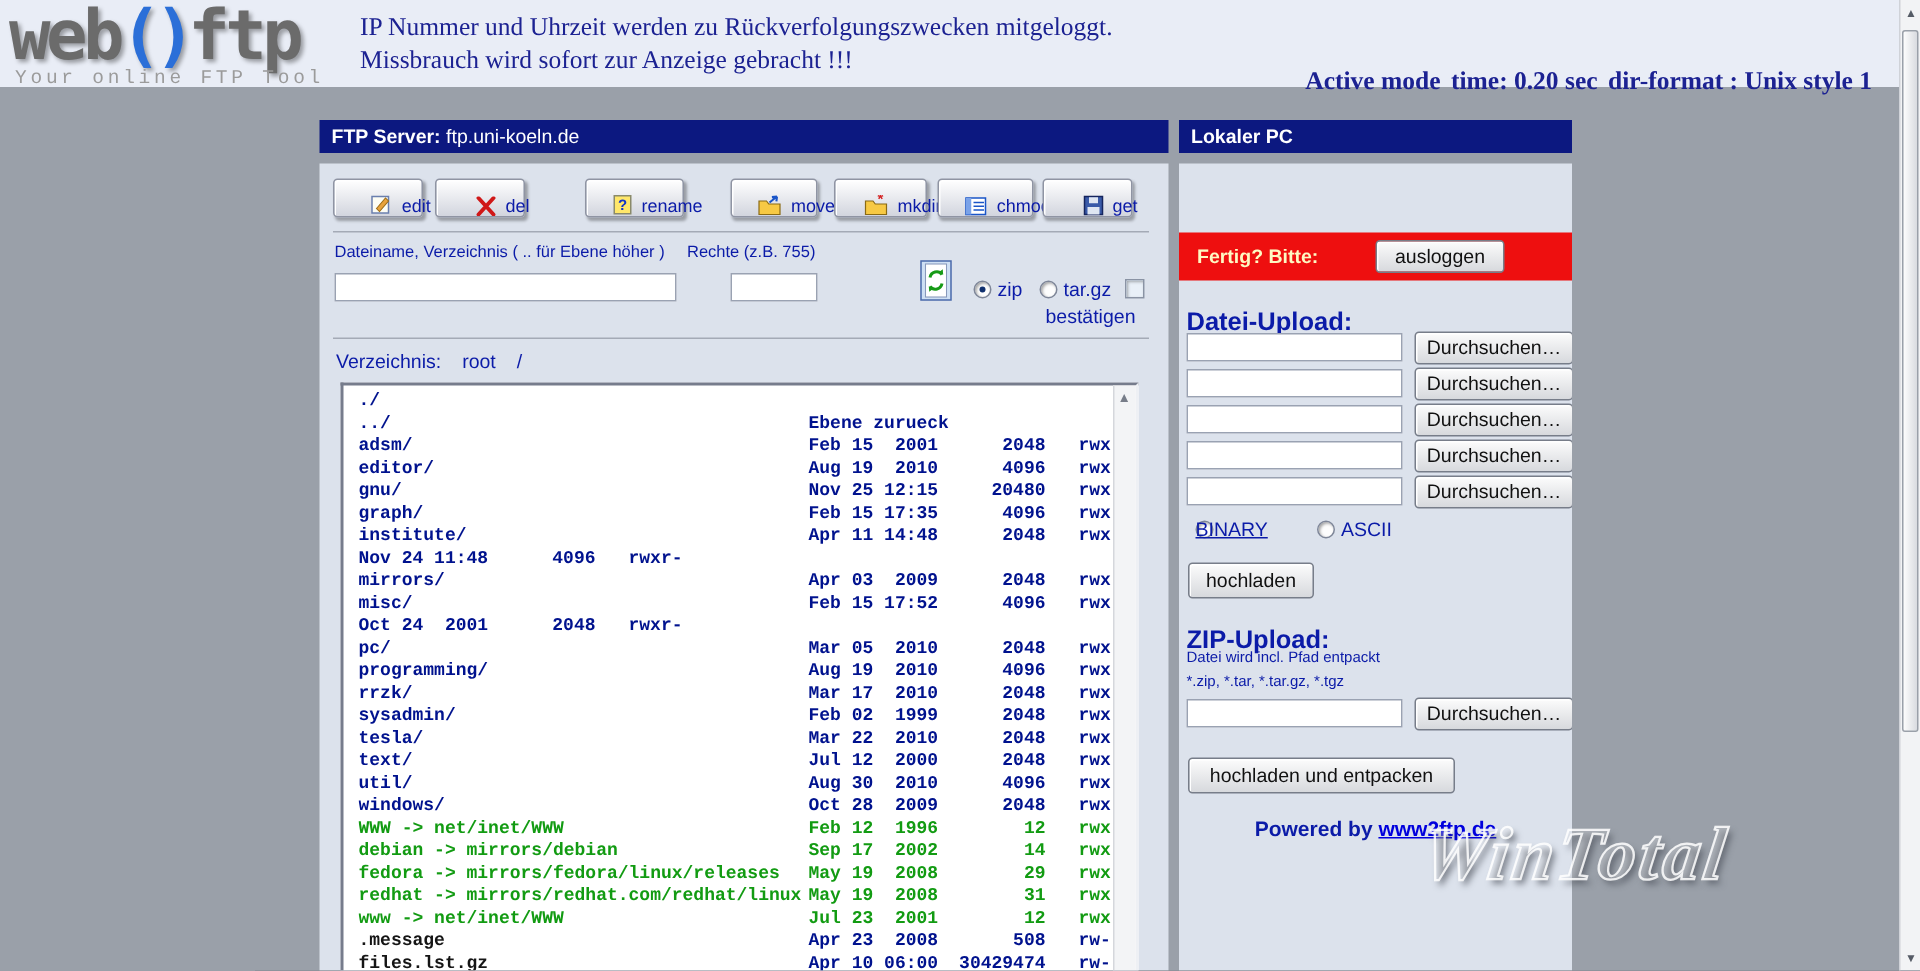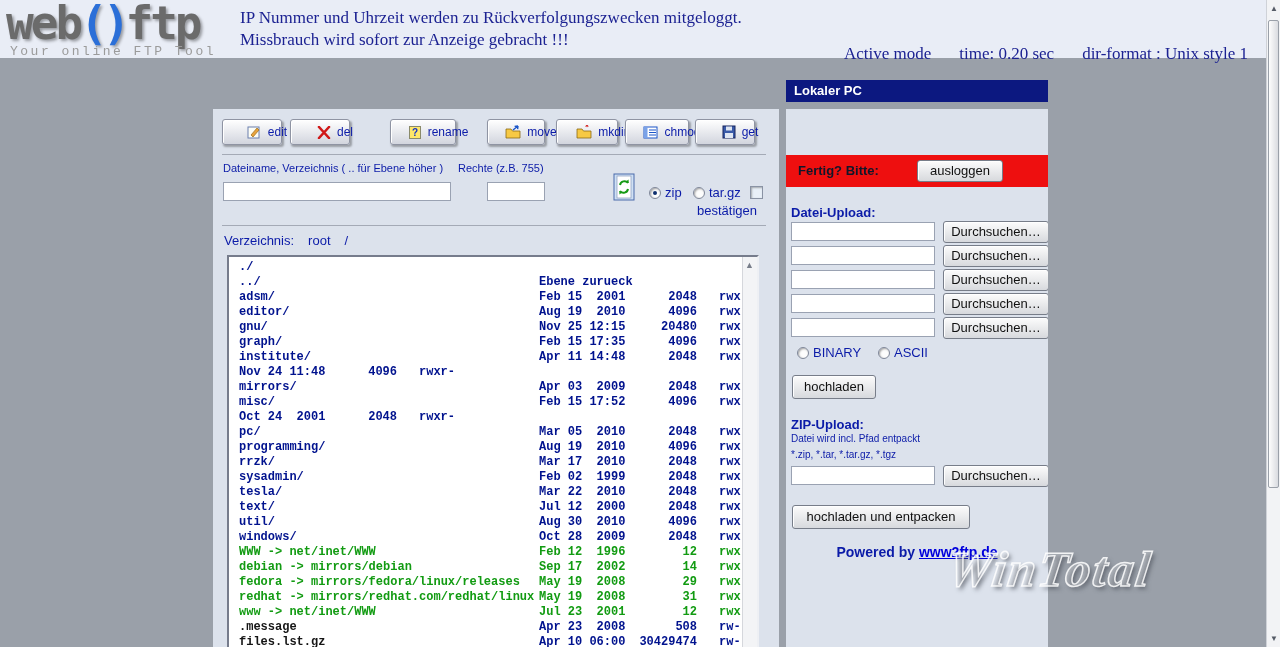--- a/index.html
+++ b/index.html
@@ -12,36 +12,36 @@
   .logo { position:absolute; left:6px; top:-4px; font-family:"DejaVu Sans Mono", monospace;
           font-weight:bold; font-size:46px; letter-spacing:-3px; color:#6b6b6b;
           text-shadow:2px 2px 3px rgba(0,0,0,0.35); }
   .logo .parens { color:#2b6fd8; letter-spacing:-5px; }
   .tagline { position:absolute; left:10px; top:44px; font-family:"Liberation Mono", monospace;
              font-size:13px; color:#9b9b9b; letter-spacing:2.5px; }
   .notice { position:absolute; left:240px; top:7px; font-family:"Liberation Serif", serif;
             font-size:17px; color:#1c2292; line-height:22px; }
   .statusline { position:absolute; right:32px; top:44px; font-family:"Liberation Serif", serif;
                 font-size:17px; color:#1c2292; }
-  .statusline span { margin-left:28px; }
+  .statusline span { margin-left:7px;font-weight:bold; }
 
   
   .ptitle { position:absolute; height:22px; background:#0c1880; color:#ffffff; font-size:13px;
             line-height:22px; padding-left:8px; }
   .ptitle b { font-weight:bold; }
   .pbody { position:absolute; background:#dce2ec; overflow:hidden; }
   .lt { left:213px; top:80px; width:566px; }
   .lb { left:213px; top:109px; width:566px; height:538px; }
   .rt { left:786px; top:80px; width:262px; }
   .rb { left:786px; top:109px; width:262px; height:538px; }
 
   
   .tb-btn { position:absolute; top:10px; height:26px; border:1px solid #8f94a3; border-radius:3px;
             background:linear-gradient(#ffffff,#d2d5de); box-shadow:inset 1px 1px 0 #fff, 1.5px 2px 2px rgba(0,0,0,0.3);
-            display:flex; align-items:center; justify-content:center; gap:6px;
+            display:flex; align-items:flex-end; justify-content:center; gap:6px;
             color:#0b1ba8; font-size:12px; cursor:pointer;padding-left:30px; }
   .tb-btn svg { flex:none; }
 
   .hr { position:absolute; left:9px; width:544px; border-top:1px solid #a4aab6; }
 
   .flbl { position:absolute; font-size:11px; color:#0b1ba8; }
   .tinput { position:absolute; border:1px solid #9aa2b2; background:#ffffff; height:19px;
             font-size:12px; padding:0 3px; }
 
   
@@ -70,26 +70,26 @@
   .t-dir  { color:#00128e; }
   .t-link { color:#129b12; }
   .t-file { color:#00128e; }
   .t-file .c-name { color:#151515; }
   .in-scroll { position:absolute; right:0; top:0; bottom:0; width:15px; background:#f3f4f6;
                border-left:1px solid #d5d7dc; }
   .in-scroll .up { position:absolute; top:3px; left:2px; font-size:9px; color:#777d89; }
 
   
   .redbar { position:absolute; left:0; top:46px; width:262px; height:32px; background:#ee0f0f; }
-  .redbar .lab { position:absolute; left:12px; top:8px; color:#0f172a; font-weight:bold; font-size:13px; }
+  .redbar .lab { position:absolute; left:12px; top:8px; color:#fef9c3; font-weight:bold; font-size:13px; }
   .winbtn { border:1px solid #777d89; border-radius:3px; background:linear-gradient(#fcfcfc,#d7d9dd);
             box-shadow:inset 1px 1px 0 #fff; font-size:13px; color:#111; text-align:center;
             font-family:"Liberation Sans", sans-serif; cursor:pointer; }
   .logout { position:absolute; left:131px; top:5px; width:86px; height:22px; line-height:20px; }
-  .h-nav { position:absolute; font-size:13px; font-weight:bold; color:#0b1ba8; }
+  .h-nav { position:absolute; font-size:17px; font-weight:bold; color:#0b1ba8; }
   .t-nav { position:absolute; font-size:10px; color:#0b1ba8; }
   .uprow { position:absolute; left:5px; width:252px; height:22px; }
   .uprow .tinput { left:0; top:1px; width:144px; }
   .uprow .browse { position:absolute; left:152px; top:0; width:106px; height:22px; line-height:20px; }
   .upload { position:absolute; left:6px; top:266px; width:84px; height:24px; line-height:22px; }
   .unzip  { position:absolute; left:6px; top:396px; width:178px; height:24px; line-height:22px; }
   .powered { position:absolute; left:0; top:435px; width:262px; text-align:center; font-size:14px;
              font-weight:bold; color:#0b1ba8; }
   .powered a { color:#0000dd; text-decoration:underline; cursor:pointer; }
 
@@ -115,20 +115,21 @@
   <div class="topband">
     <div class="logo"><span>web</span><span class="parens">()</span><span>ftp</span></div>
     <div class="tagline">Your online FTP Tool</div>
     <div class="notice">
       <div>IP Nummer und Uhrzeit werden zu Rückverfolgungszwecken mitgeloggt.</div>
       <div>Missbrauch wird sofort zur Anzeige gebracht !!!</div>
     </div>
     <div class="statusline"><span>Active mode</span><span>time: 0.20 sec</span><span>dir-format :  Unix style 1</span></div>
   </div>
 
+  <div class="ptitle lt"><b>FTP Server:</b>&nbsp;<span>ftp.uni-koeln.de</span></div>
 
   <div class="pbody lb">
 
     <div class="tb-btn" style="left:9px; width:60px;">
       <svg width="15" height="15" viewBox="0 0 15 15">
           <rect x="1" y="2" width="11" height="11" fill="#fdfdf4" stroke="#6a7fae"></rect>
           <path d="M4 10 L10 3 L12 5 L6 12 Z" fill="#e8a23c" stroke="#9a6a14" stroke-width="0.7"></path>
         </svg>
       <span>edit</span>
     </div>
@@ -419,21 +420,21 @@
     <div class="uprow" style="top:184px;">
       <input class="tinput" style="">
       <button class="winbtn browse">Durchsuchen…</button>
     </div>
     <div class="uprow" style="top:208px;">
       <input class="tinput" style="">
       <button class="winbtn browse">Durchsuchen…</button>
     </div>
 
     <span class="radio" style="left:11px; top:238px;"></span>
-    <span class="rlbl" style="left:27px; top:236px;">BINARY</span>
+    <span class="rlbl" style="left:11px; top:236px;text-decoration:underline;">BINARY</span>
     <span class="radio" style="left:92px; top:238px;"></span>
     <span class="rlbl" style="left:108px; top:236px;">ASCII</span>
 
     <button class="winbtn upload">hochladen</button>
 
     <div class="h-nav" style="left:5px; top:308px;">ZIP-Upload:</div>
     <div class="t-nav" style="left:5px; top:324px;">Datei wird incl. Pfad entpackt</div>
     <div class="t-nav" style="left:5px; top:340px;">*.zip, *.tar, *.tar.gz, *.tgz</div>
 
     <div class="uprow" style="top:356px;">

